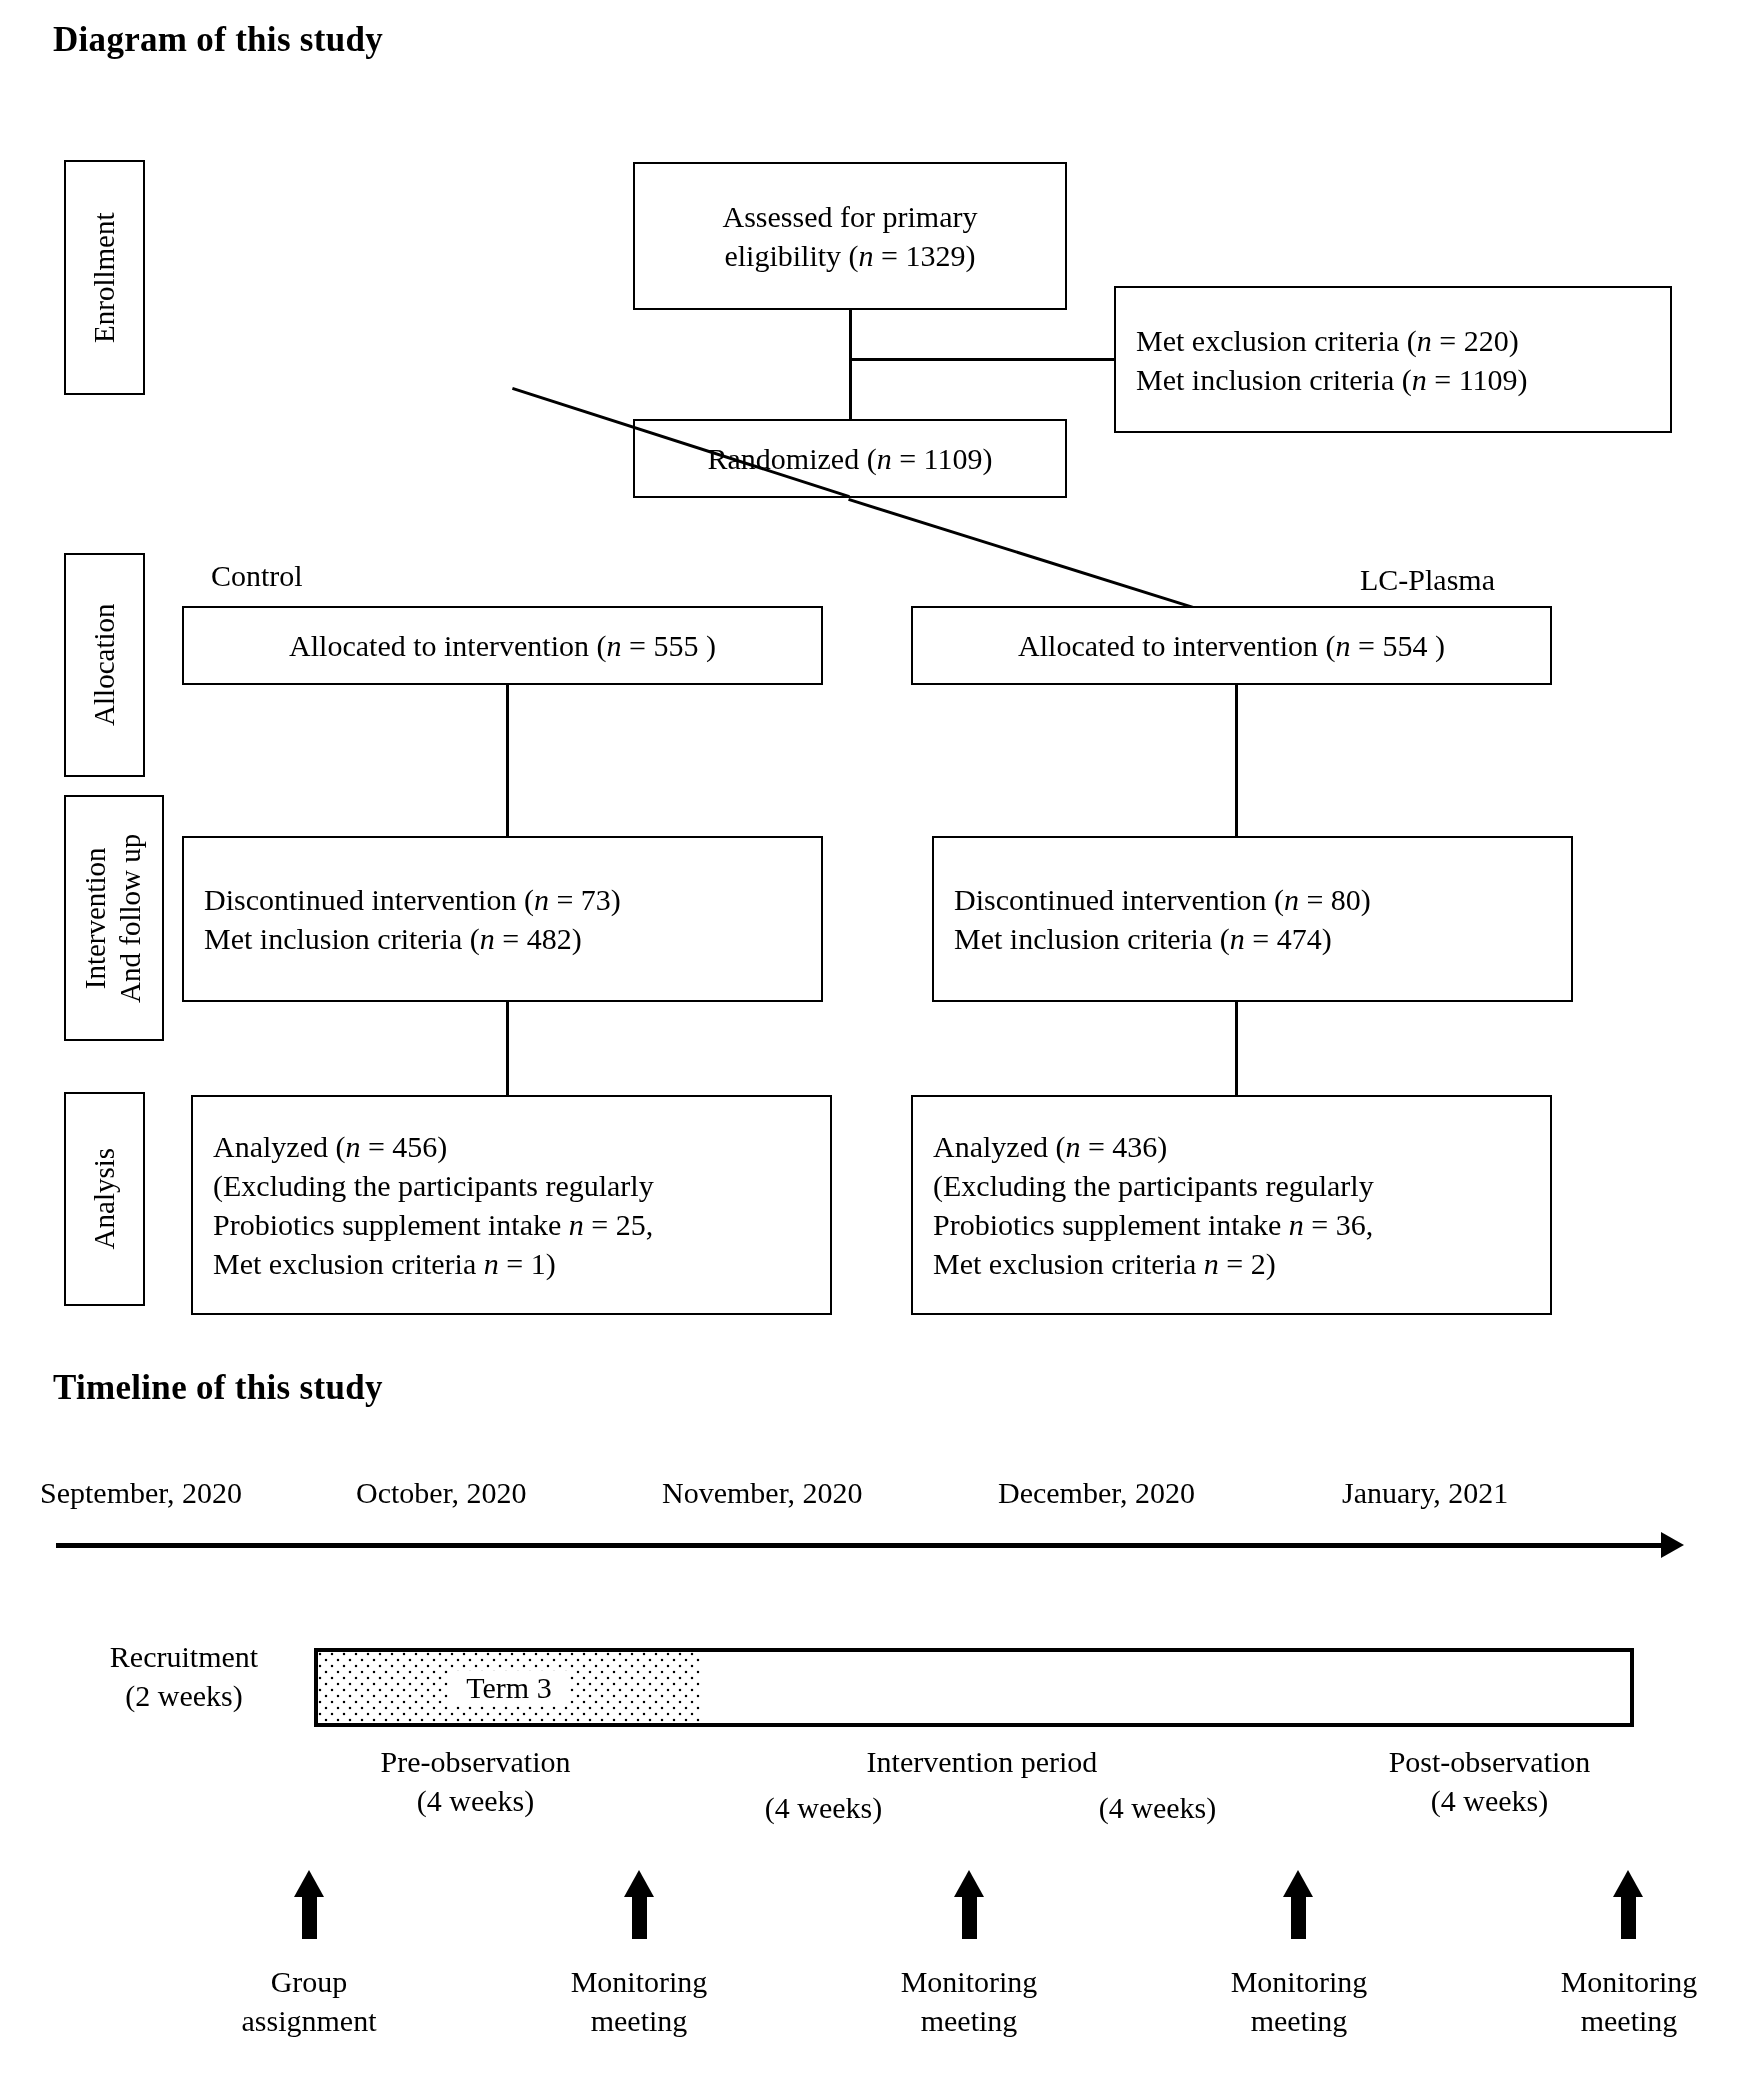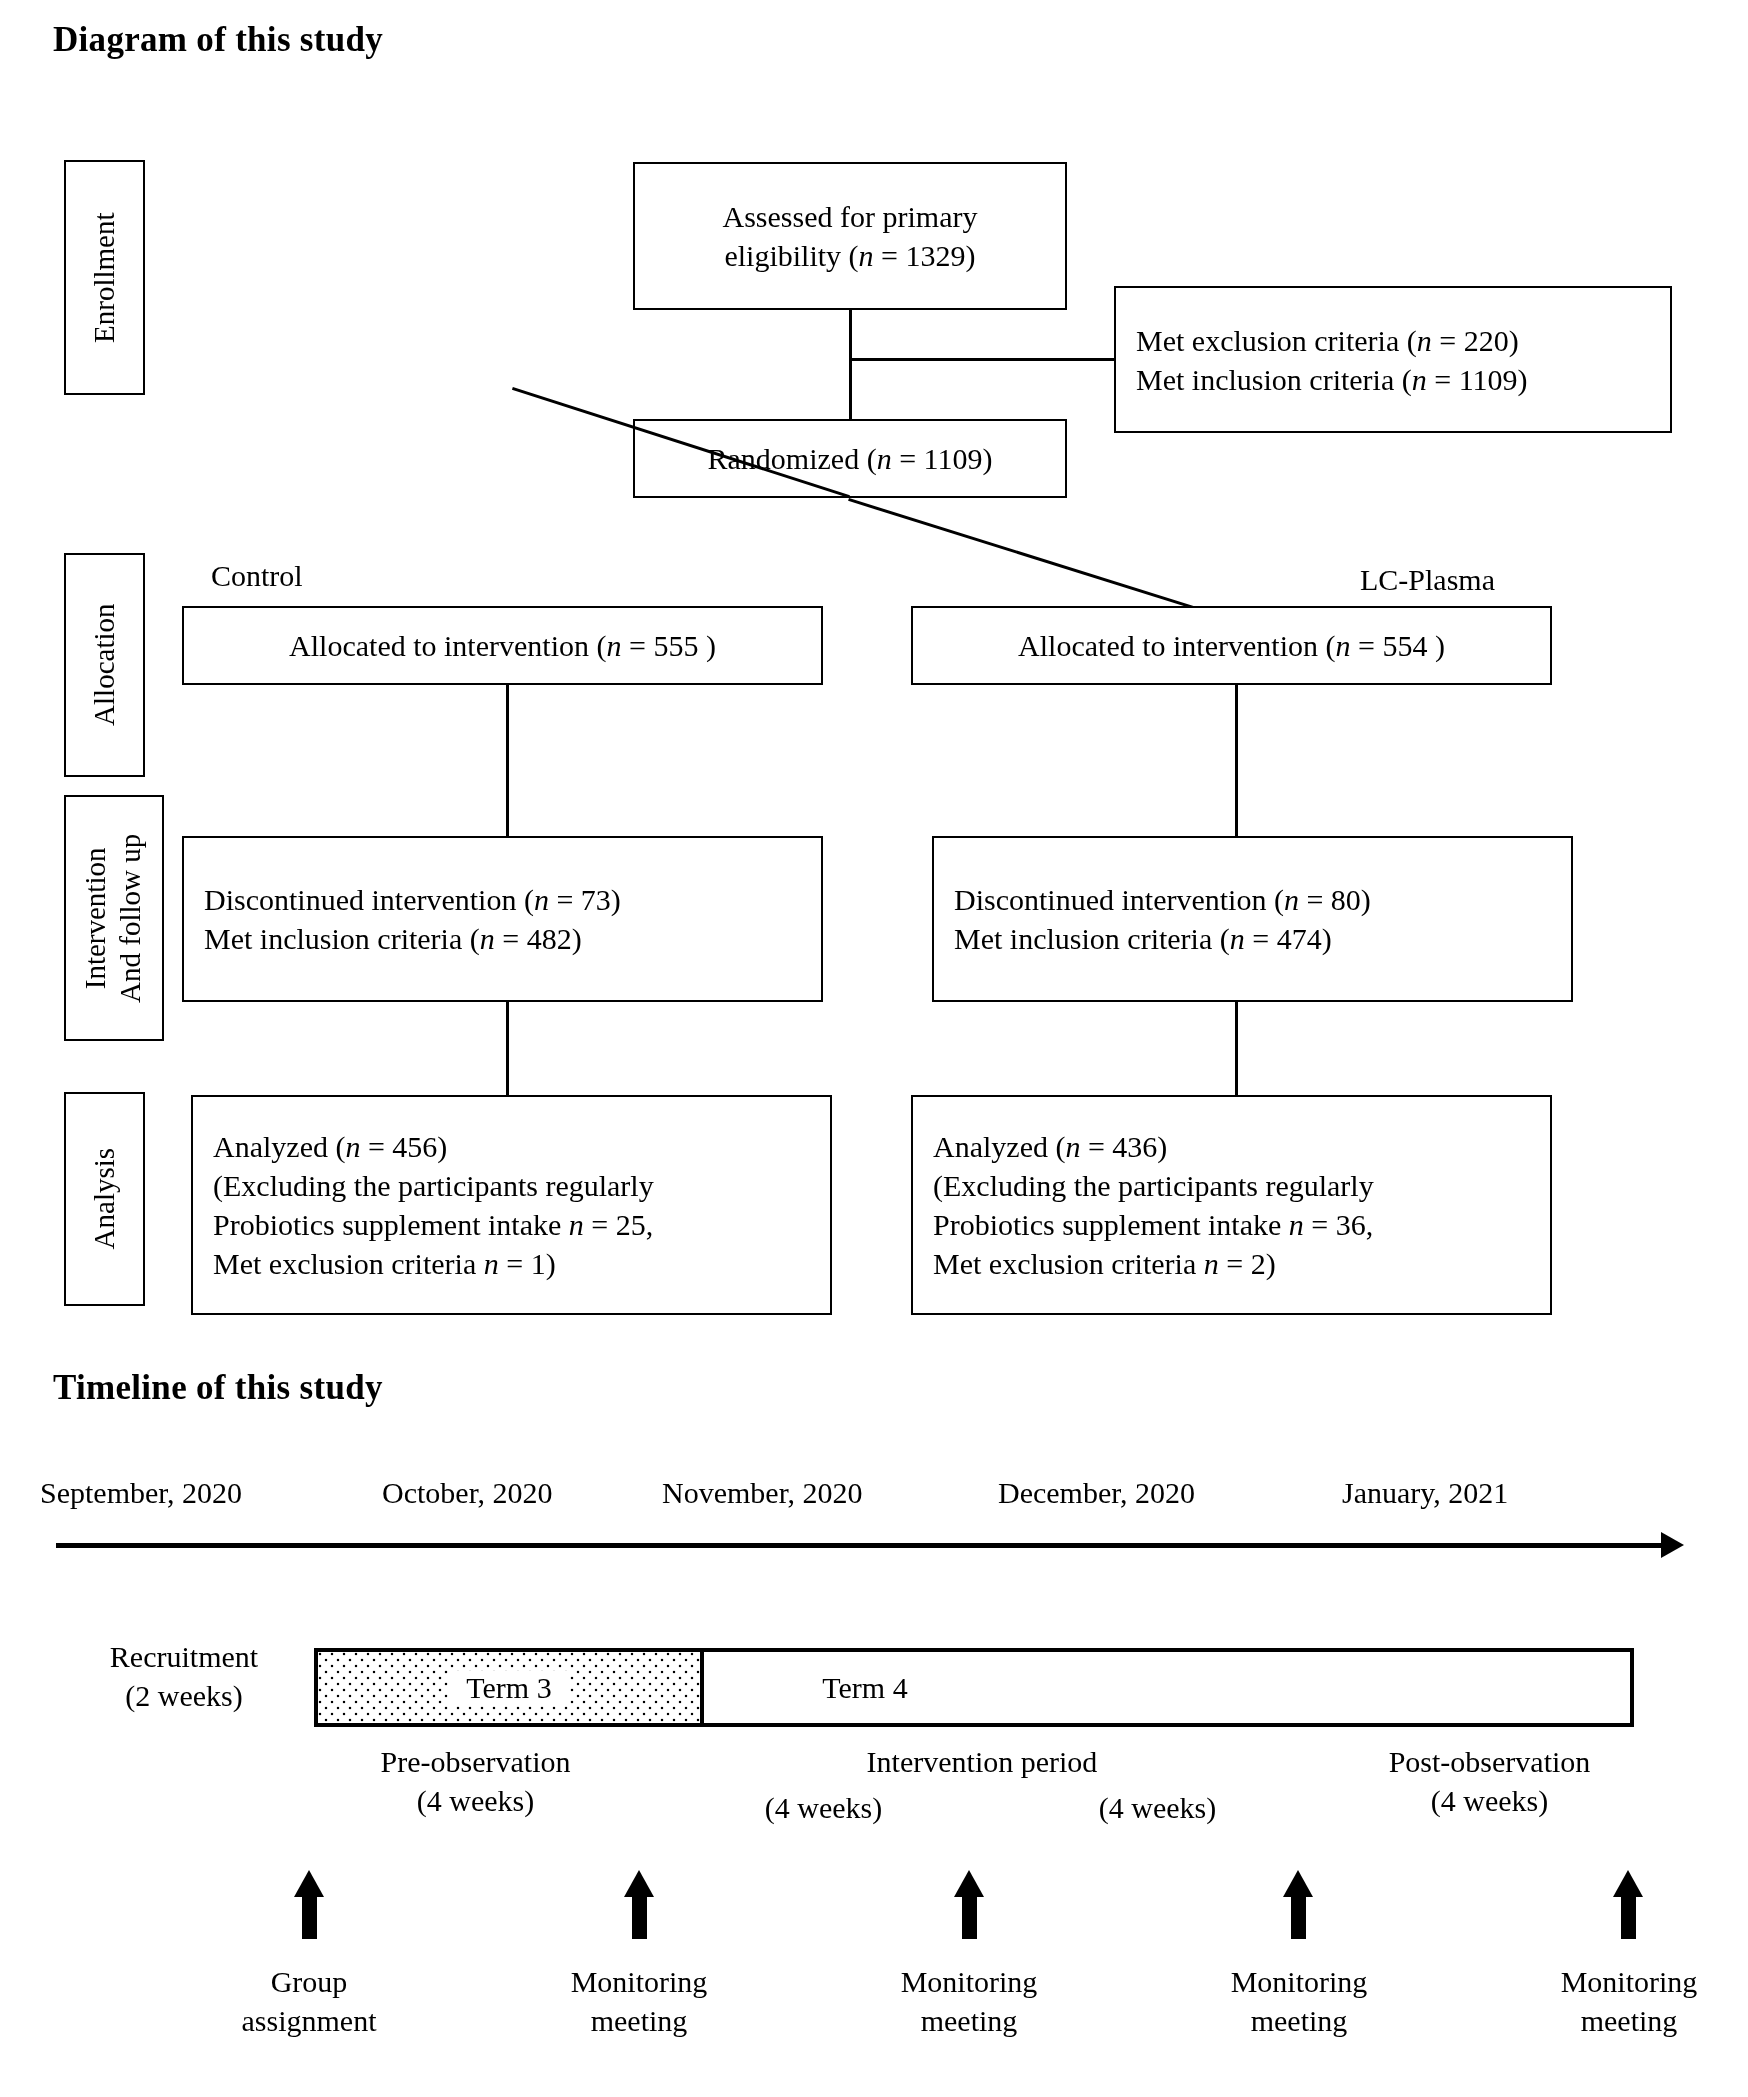--- a/index.html
+++ b/index.html
@@ -233,40 +233,37 @@
     <span>Analyzed (<i>n</i> = 436)</span><br>
     <span>(Excluding the participants regularly</span><br>
     <span>Probiotics supplement intake <i>n</i> = 36,</span><br>
     <span>Met exclusion criteria  <i>n</i> = 2)</span>
   </div>
 </div>
 
 <div class="abs section-title" style="left:53px; top:1368px;">Timeline of this study</div>
 
 <div class="abs txt" style="left:40px;   top:1473px;">September, 2020</div>
-<div class="abs txt" style="left:382px;  top:1473px;">October, 2020</div>
+<div class="abs txt" style="left:356px;  top:1473px;">October, 2020</div>
 <div class="abs txt" style="left:662px;  top:1473px;">November, 2020</div>
 <div class="abs txt" style="left:998px; top:1473px;">December, 2020</div>
 <div class="abs txt" style="left:1342px; top:1473px;">January, 2021</div>
 
 <div class="abs axis-line" style="left:56px; top:1543px; width:1611px;"></div>
 <div class="abs axis-head" style="left:1661px; top:1532px;"></div>
 
 <div class="abs txt c" style="left:53px; top:1637px; width:262px;">
   <span>Recruitment</span><br>
   <span>(2 weeks)</span>
 </div>
 
 <div class="abs termbar" style="left:314px; top:1648px; width:1320px; height:79px;">
   <div class="term stipple" style="width:382px;">
     <span class="lbl">Term 3</span>
   </div>
-  <div class="term" style="width:326px;">
-    <span class="lbl">Term 4</span>
-  </div>
 </div>
 
 <div class="abs txt c" style="left:302px; top:1742px; width:347px;">
   <span>Pre-observation</span><br>
   <span>(4 weeks)</span>
 </div>
 
 <div class="abs txt c" style="left:795px; top:1742px; width:374px;">
   <span>Intervention period</span>
 </div>

